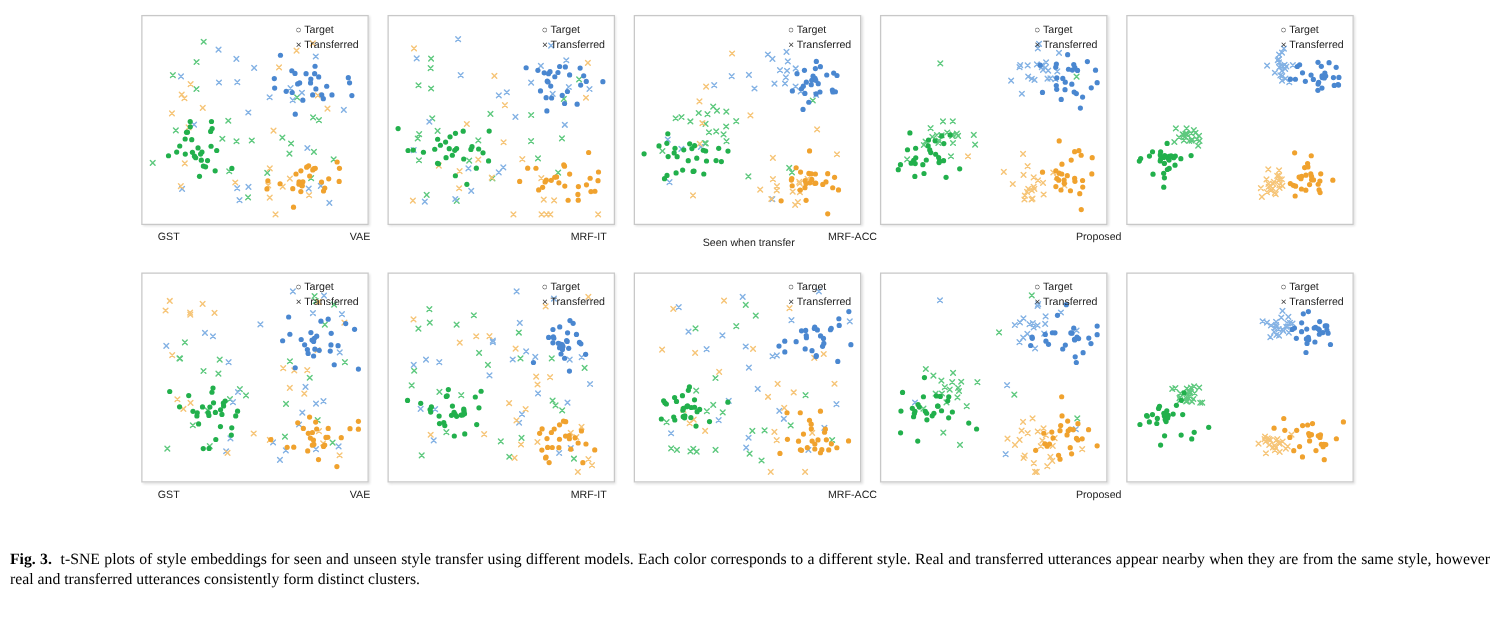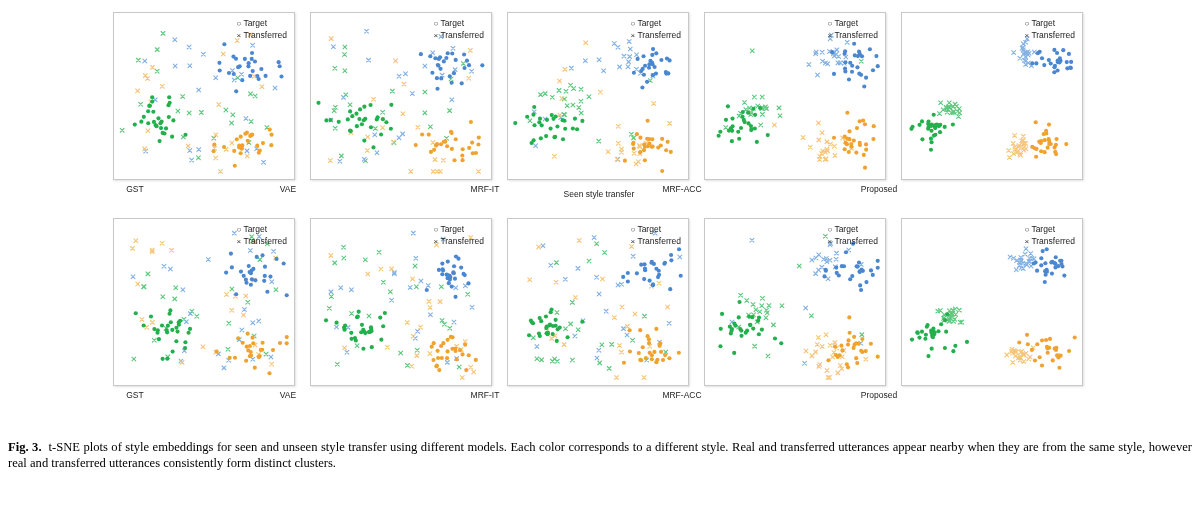--- a/index.html
+++ b/index.html
@@ -21,21 +21,21 @@
           font-size:8.5px;color:#222;line-height:11.5px;}
   .legend div{white-space:nowrap;}
   .legend .gl{display:inline-block;width:9px;text-align:center;
               font-size:8px;color:#333;}
 
   .plot{position:absolute;left:0;top:0;width:100%;height:100%;}
   .plot svg{width:100%;height:100%;display:block;}
 
   .panel-label{position:absolute;top:172px;width:182px;text-align:center;
                font-size:8.5px;color:#222;}
-  .l0{left:15px;margin-left:29px;} .l1{left:197px;} .l2{left:394px;}
+  .l0{left:15px;margin-left:29px;} .l1{left:197px;} .l2{left:380px;}
   .l3{left:591px;} .l4{left:788px;text-align:center;}
 
   .row-caption{position:absolute;left:113px;width:972px;text-align:center;
                font-size:8.5px;color:#222;}
   .rc-seen{top:189px;} .rc-unseen{top:395px;}
 
   .caption{position:absolute;left:8px;top:440px;width:1184px;
            font-family:"Liberation Serif",serif;font-size:12.6px;
            line-height:15.5px;color:#000;text-align:justify;}
   .caption b{font-weight:700;}
@@ -827,21 +827,21 @@
       </div>
     </div>
   </div>
 
   <div class="panel-label l0" style="top:184px">GST</div>
   <div class="panel-label l1" style="top:184px">VAE</div>
   <div class="panel-label l2" style="top:184px">MRF-IT</div>
   <div class="panel-label l3" style="top:184px">MRF-ACC</div>
   <div class="panel-label l4" style="top:184px">Proposed</div>
 
-  <div class="row-caption rc-seen">Seen style transfer</div>
+  <div class="row-caption rc-seen">Seen when transfer</div>
 
   <div class="row row-unseen">
     <div class="panel p0">
       <div class="plot">
           <svg viewBox="0 0 182 168">
             <path d="M32.34,53.65L36.14,57.45M36.14,53.65L32.34,57.45" stroke="#5FC97F" stroke-width="1.15" stroke-linecap="round" fill="none"></path>
             <path d="M153.16,23.15L156.96,26.95M156.96,23.15L153.16,26.95" stroke="#5FC97F" stroke-width="1.15" stroke-linecap="round" fill="none"></path>
             <path d="M60.52,67.65L64.32,71.45M64.32,67.65L60.52,71.45" stroke="#5FC97F" stroke-width="1.15" stroke-linecap="round" fill="none"></path>
             <path d="M59.47,78.92L63.27,82.72M63.27,78.92L59.47,82.72" stroke="#5FC97F" stroke-width="1.15" stroke-linecap="round" fill="none"></path>
             <path d="M133.42,82.29L137.22,86.09M137.22,82.29L133.42,86.09" stroke="#5FC97F" stroke-width="1.15" stroke-linecap="round" fill="none"></path>

